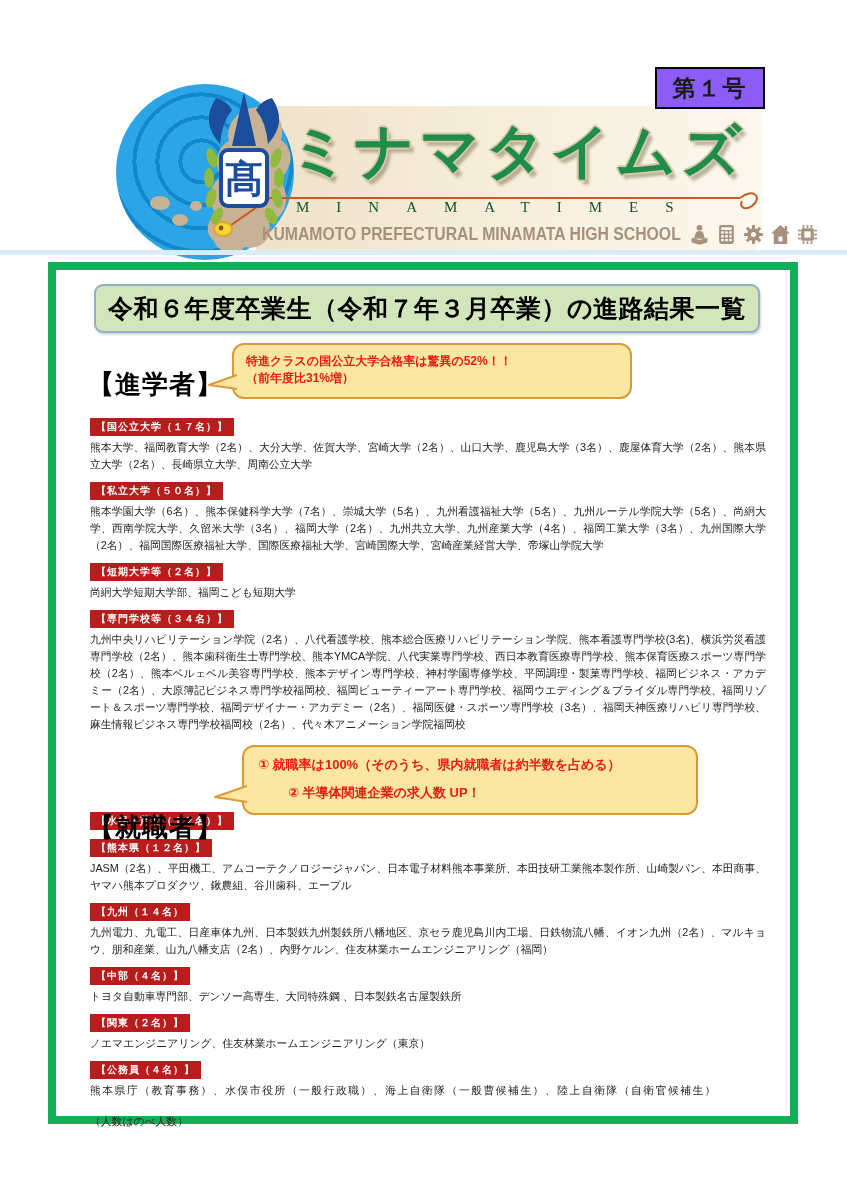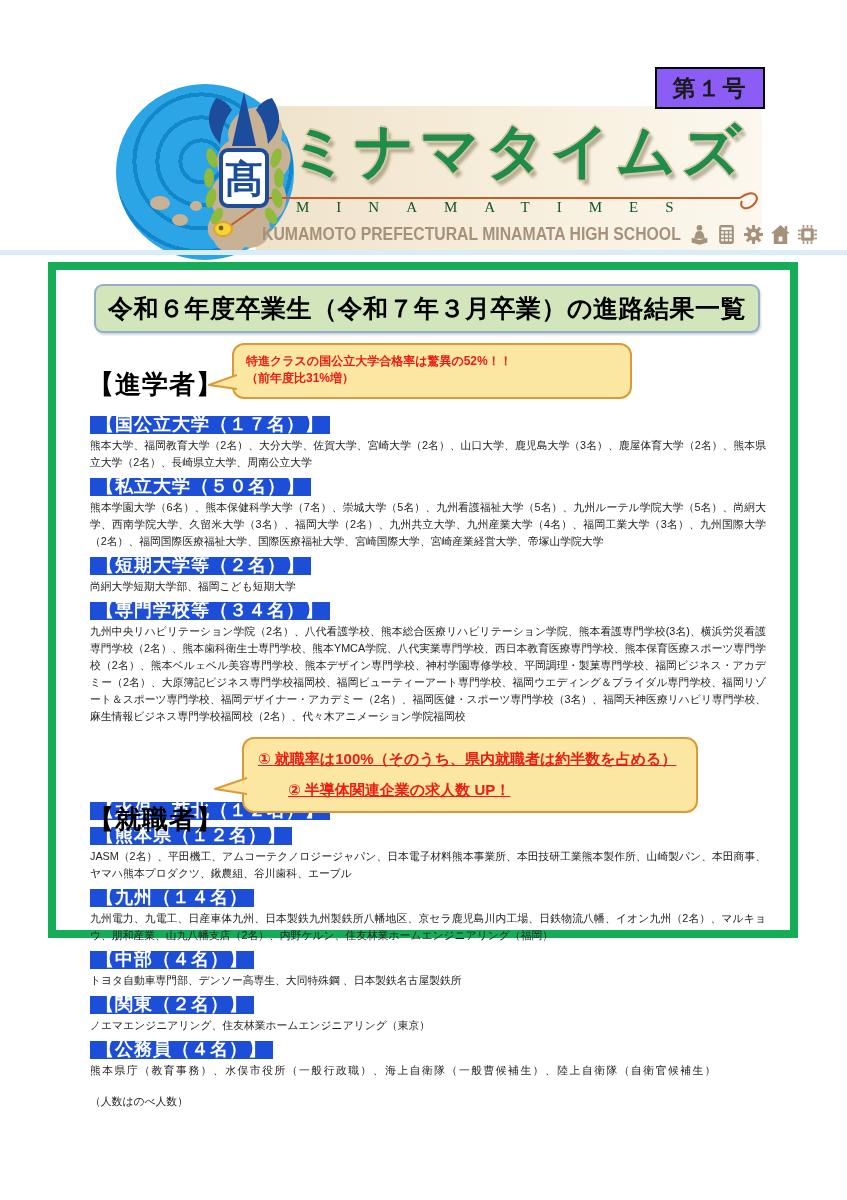--- a/index.html
+++ b/index.html
@@ -22,49 +22,49 @@
   .roman{position:absolute;left:296px;top:199px;font-family:"Liberation Serif","DejaVu Serif",serif;
          font-size:15px;color:#14532d;letter-spacing:27px;white-space:nowrap;}
   .school-row{position:absolute;left:262px;top:223px;display:flex;align-items:center;}
   .school-name{font-size:19px;font-weight:bold;color:#a6917b;white-space:nowrap;
                transform:scaleX(.83);transform-origin:left center;letter-spacing:0;}
   .mh-icons{display:flex;gap:6px;margin-left:-78px;}
   .mh-icons svg{display:block;}
   .blue-strip{position:absolute;left:0;top:250px;width:847px;height:5px;background:#d9edf9;}
 
   
-  .frame{position:absolute;left:48px;top:262px;width:750px;height:676px;
+  .frame{position:absolute;left:48px;top:262px;width:750px;height:862px;
          border:8px solid #15ad58;background:#fff;box-sizing:border-box;}
   .content{position:relative;padding:14px 28px 0 34px;}
 
   .title-box{margin-left:4px;width:662px;height:45px;line-height:45px;text-align:center;
              background:#d3e5ba;border:2px solid #93aec9;border-radius:9px;
              font-size:25px;font-weight:bold;color:#000;letter-spacing:.5px;
              box-shadow:1px 2px 2px rgba(120,140,160,.35);}
 
   .sec-head{position:relative;}
   .sh1{margin-top:24px;height:52px;}
   .sh2{margin-top:16px;height:54px;}
   .sec-head h2{position:absolute;left:-2px;margin:0;font-size:26px;font-weight:bold;color:#000;letter-spacing:1px;}
   .sh1 h2{top:10px;}
   .sh2 h2{top:16px;margin-top:45px;}
 
   .bubble{position:absolute;background:#fbe7a1;border:2px solid #dc9a36;border-radius:12px;
           color:#ee1b12;font-weight:bold;z-index:2;}
   .b1{left:142px;top:-14px;width:372px;padding:8px 12px 9px;}
   .b2{left:152px;top:-4px;width:424px;padding:9px 14px 10px;}
   .bubble .l{font-size:12px;line-height:1.45;}
-  .b2 .l{font-size:15px;text-decoration:underline;}
+  .b2 .l{font-size:13px;}
   .b2 .l + .l{margin-top:9px;margin-left:30px;}
   .tail{position:absolute;z-index:3;}
   .t1{left:-27px;top:28px;}
   .t2{left:-31px;top:36px;}
 
   .group{margin-top:7px;}
-  .glabel{display:inline-block;background:#1d4ed8;color:#fff;font-size:18px;font-weight:bold;
+  .glabel{display:inline-block;background:#b91c1c;color:#fff;font-size:10px;font-weight:bold;
           padding:1px 6px 2px;line-height:15px;letter-spacing:1px;}
   .group p{margin:3px 0 0;width:676px;font-size:10.8px;line-height:17px;color:#222;
            text-align:justify;}
   .spread p{letter-spacing:1.5px;}
   .note{margin-top:14px;font-size:10.8px;line-height:17px;color:#222;}
 </style>
 </head>
 <body>
 
 <div class="page">

